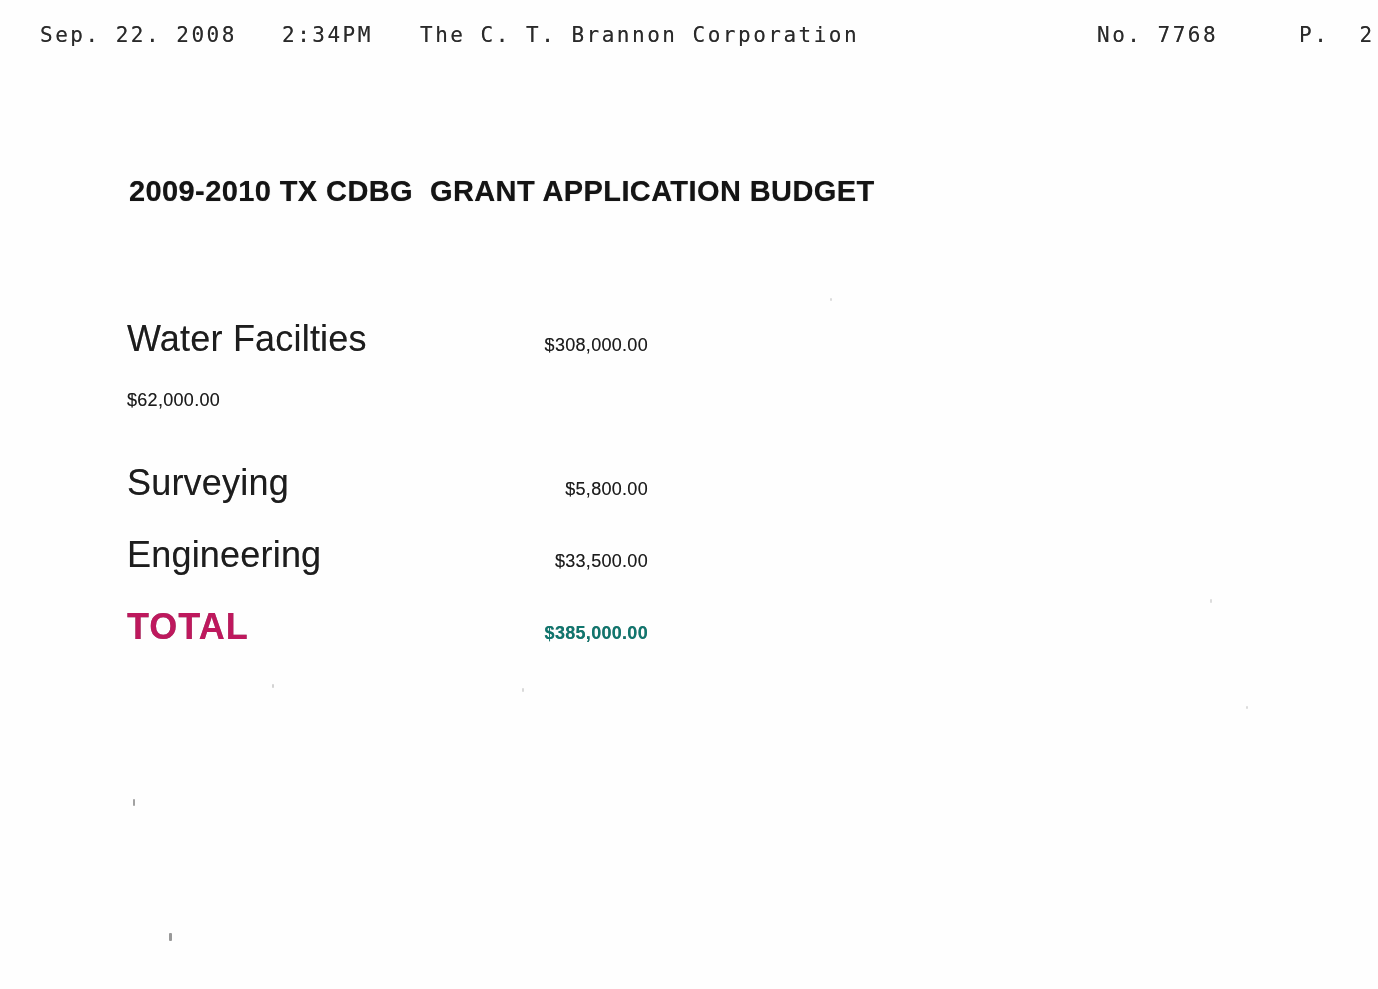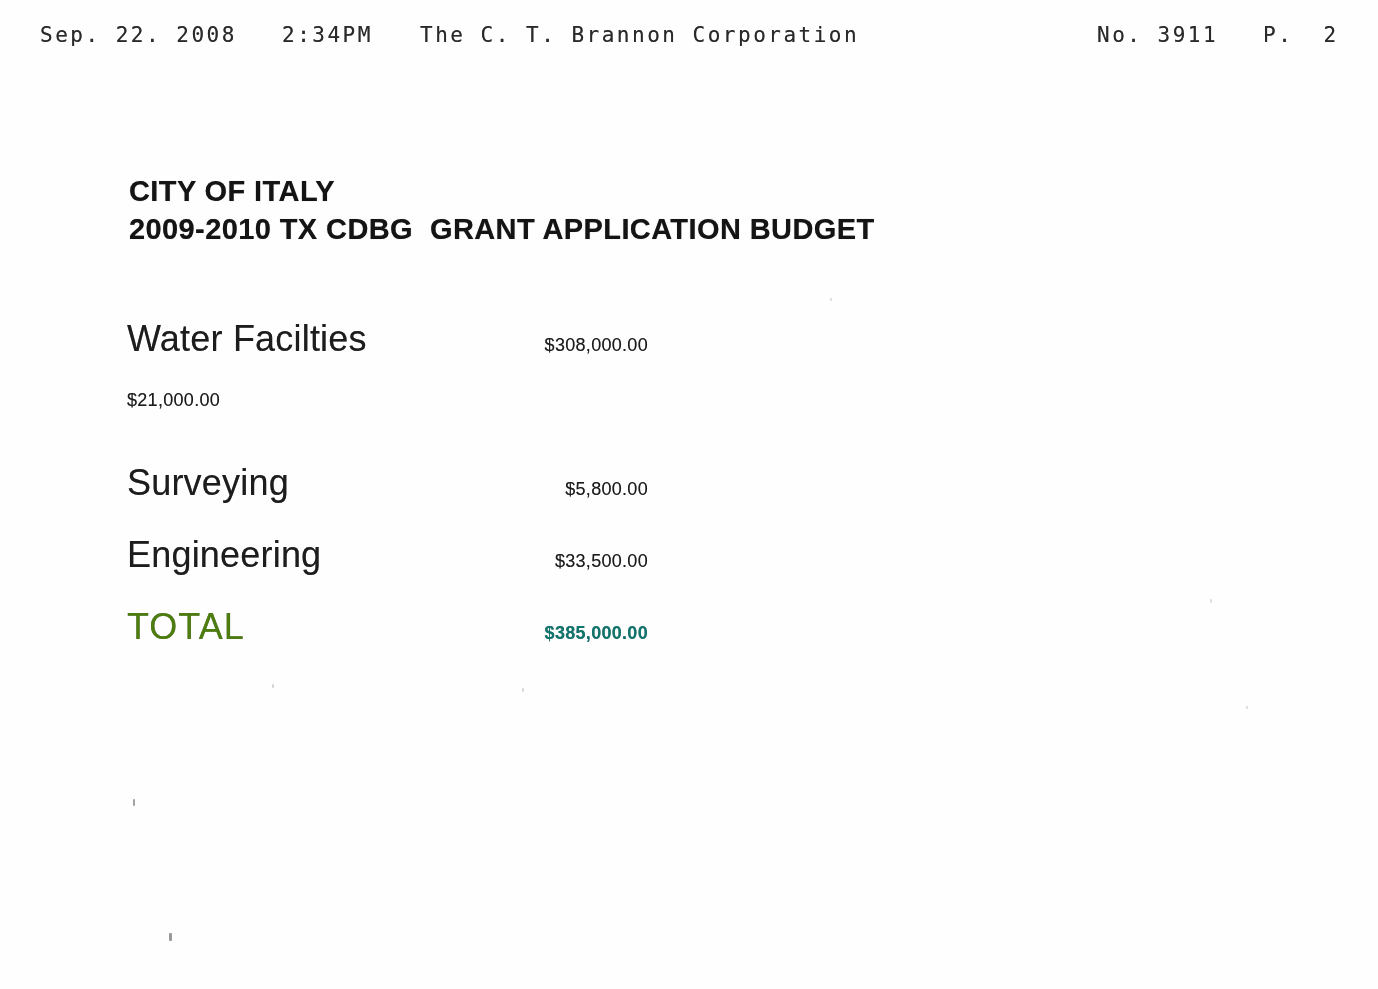--- a/index.html
+++ b/index.html
@@ -8,38 +8,39 @@
     background: #ffffff;
   }
   .page {
     position: relative;
     width: 1378px;
     height: 989px;
     background: #fefefe;
     overflow: hidden;
     font-family: "Liberation Sans", sans-serif;
     color: #1d1d1d;
+    text-align: center;
   }
 
   
   .fax-header span {
     position: absolute;
     top: 23px;
     font-family: "DejaVu Sans Mono", monospace;
     font-size: 21px;
     letter-spacing: 2.5px;
     color: #2a2a2a;
     white-space: pre;
     text-shadow: 0 0 0.6px rgba(40,40,40,0.55);
   }
   .fax-date   { left: 40px; }
   .fax-time   { left: 282px; }
   .fax-sender { left: 420px; }
   .fax-number { left: 1097px; }
-  .fax-page   { left: 1263px; }
+  .fax-page   { left: 1299px; }
 
   
   .doc-title {
     position: absolute;
     left: 129px;
     top: 172px;
   }
   .doc-title div {
     font-size: 29px;
     font-weight: 700;
@@ -70,23 +71,23 @@
     letter-spacing: 0.2px;
     text-shadow: 0 0 0.6px rgba(30,30,30,0.5);
   }
   .budget-row .amount {
     font-size: 18px;
     color: #1c1c1c;
     letter-spacing: 0.3px;
     text-shadow: 0 0 0.6px rgba(30,30,30,0.5);
   }
   .budget-row.total-row .label {
-    font-weight: 400;
+    font-weight: 700;
     letter-spacing: 1px;
-    color: #4d7c0f;
+    color: #be185d;
   }
   .budget-row.total-row .amount {
     font-weight: 700;
     color: #0f766e;
   }
 
   
   .speck {
     position: absolute;
     background: #555;
@@ -102,38 +103,37 @@
 </style>
 </head>
 <body>
 
 <div class="page">
 
   <div class="fax-header">
     <span class="fax-date">Sep. 22. 2008</span>
     <span class="fax-time">2:34PM</span>
     <span class="fax-sender">The C. T. Brannon Corporation</span>
-    <span class="fax-number">No. 3911</span>
+    <span class="fax-number">No. 7768</span>
     <span class="fax-page">P.  2</span>
   </div>
 
   <div class="doc-title">
-    <div>CITY OF ITALY</div>
     <div>2009-2010 TX CDBG  GRANT APPLICATION BUDGET</div>
   </div>
 
   <div class="budget-table">
 
     <div class="budget-row">
       <span class="label">Water Facilties</span>
       <span class="amount">$308,000.00</span>
     </div>
 
     <div class="budget-row">
-      <span class="amount">$21,000.00</span>
+      <span class="amount">$62,000.00</span>
     </div>
 
     <div class="budget-row">
       <span class="label">Surveying</span>
       <span class="amount">$5,800.00</span>
     </div>
 
     <div class="budget-row">
       <span class="label">Engineering</span>
       <span class="amount">$33,500.00</span>

